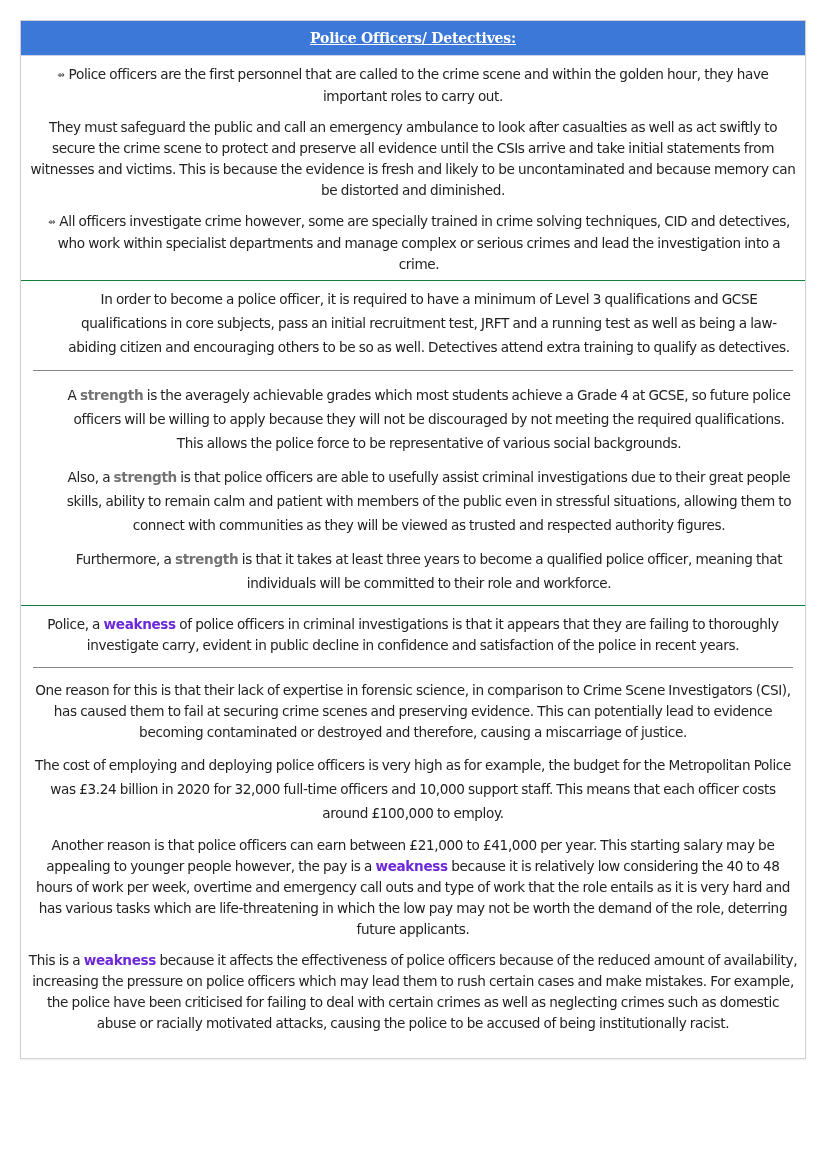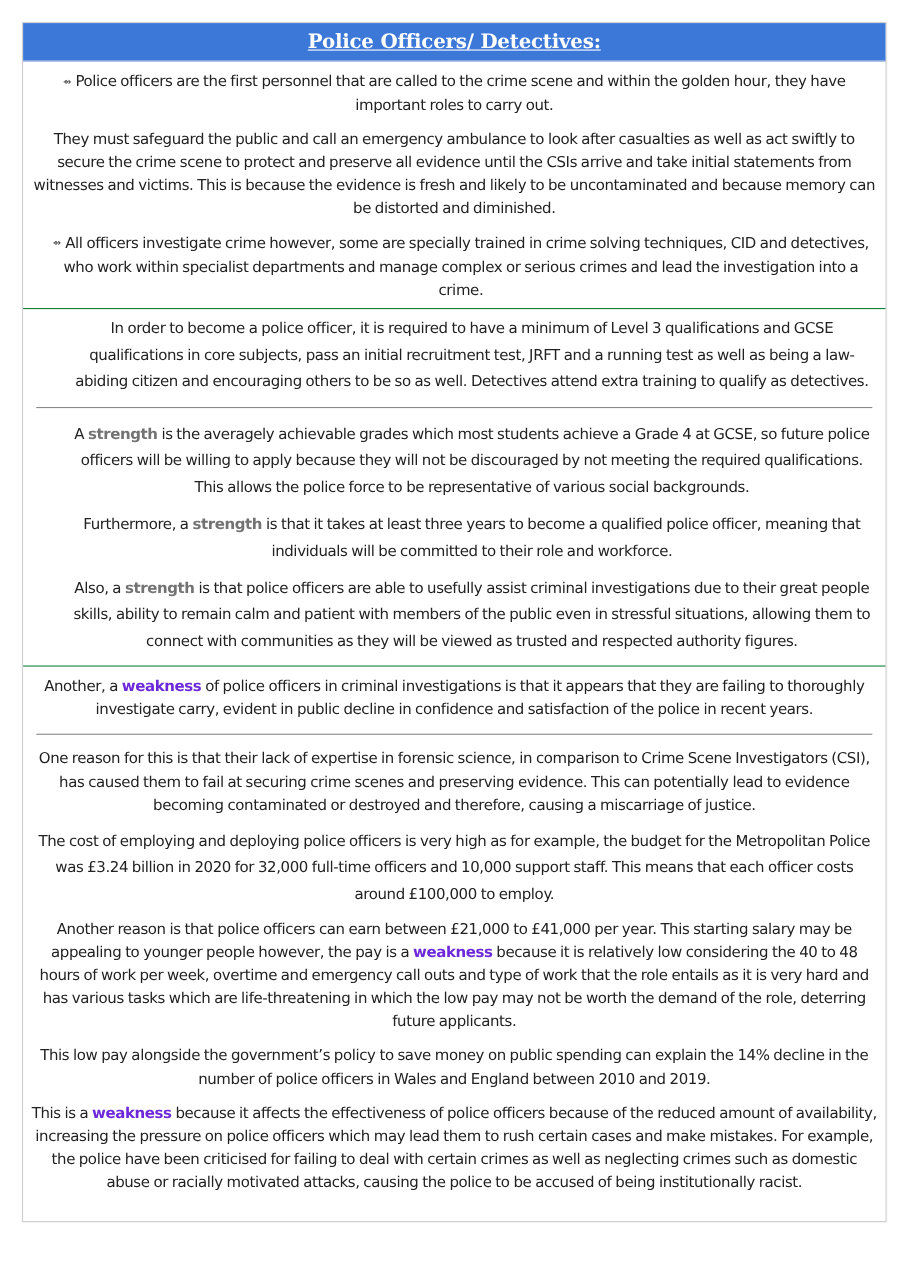--- a/index.html
+++ b/index.html
@@ -8,21 +8,21 @@
     position: absolute; left: 20px; top: 20px; width: 784px;
     border: 1px solid #d0d0d0; background: #fff;
     font-family: "DejaVu Sans", sans-serif; color: #222;
     box-shadow: 0 1px 2px rgba(0,0,0,0.08);
   }
   .header {
     background: #3c78d8; height: 34px; display: flex; align-items: center; justify-content: center;
     border-bottom: 1px solid #c9d4e6;
   }
   .header h1 {
-    margin: 0; font-family: "DejaVu Serif", serif; font-weight: bold; font-size: 18px;
+    margin: 0; font-family: "DejaVu Serif", serif; font-weight: bold; font-size: 14px;
     color: #ffffff; text-decoration: underline; letter-spacing: -0.2px;
   }
   .section { border-bottom: 1px solid #15803d; padding: 0 6px; }
   .section:last-child { border-bottom: none; }
   p {
     margin: 0; text-align: center; font-size: 13.6px; letter-spacing: -0.35px;
     word-spacing: -0.5px;
   }
   .s1 { padding-top: 8px; padding-bottom: 5px; }
   .s1 p { line-height: 21px; margin-bottom: 10px; }
@@ -50,26 +50,25 @@
   <div class="section s1">
     <p><span class="bullet">⇴</span><span>Police officers are the first personnel that are called to the crime scene and within the golden hour, they have important roles to carry out.</span></p>
     <p>They must safeguard the public and call an emergency ambulance to look after casualties as well as act swiftly to secure the crime scene to protect and preserve all evidence until the CSIs arrive and take initial statements from witnesses and victims. This is because the evidence is fresh and likely to be uncontaminated and because memory can be distorted and diminished.</p>
     <p><span class="bullet">⇴</span><span>All officers investigate crime however, some are specially trained in crime solving techniques, CID and detectives, who work within specialist departments and manage complex or serious crimes and lead the investigation into a crime.</span></p>
   </div>
 
   <div class="section s2">
     <p>In order to become a police officer, it is required to have a minimum of Level 3 qualifications and GCSE qualifications in core subjects, pass an initial recruitment test, JRFT and a running test as well as being a law-abiding citizen and encouraging others to be so as well. Detectives attend extra training to qualify as detectives.</p>
     <hr>
     <p><span>A </span><span class="strength">strength</span><span> is the averagely achievable grades which most students achieve a Grade 4 at GCSE, so future police officers will be willing to apply because they will not be discouraged by not meeting the required qualifications. This allows the police force to be representative of various social backgrounds.</span></p>
+    <p><span>Also, a </span><span class="strength">strength</span><span> is that police officers are able to usefully assist criminal investigations due to their great people skills, ability to remain calm and patient with members of the public even in stressful situations, allowing them to connect with communities as they will be viewed as trusted and respected authority figures.</span></p>
     <p><span>Furthermore, a </span><span class="strength">strength</span><span> is that it takes at least three years to become a qualified police officer, meaning that individuals will be committed to their role and workforce.</span></p>
-    <p><span>Also, a </span><span class="strength">strength</span><span> is that police officers are able to usefully assist criminal investigations due to their great people skills, ability to remain calm and patient with members of the public even in stressful situations, allowing them to connect with communities as they will be viewed as trusted and respected authority figures.</span></p>
   </div>
 
   <div class="section s3">
-    <p><span>Another, a </span><span class="weakness">weakness</span><span> of police officers in criminal investigations is that it appears that they are failing to thoroughly investigate carry, evident in public decline in confidence and satisfaction of the police in recent years.</span></p>
+    <p><span>Police, a </span><span class="weakness">weakness</span><span> of police officers in criminal investigations is that it appears that they are failing to thoroughly investigate carry, evident in public decline in confidence and satisfaction of the police in recent years.</span></p>
     <hr>
     <p>One reason for this is that their lack of expertise in forensic science, in comparison to Crime Scene Investigators (CSI), has caused them to fail at securing crime scenes and preserving evidence. This can potentially lead to evidence becoming contaminated or destroyed and therefore, causing a miscarriage of justice.</p>
     <p class="tall">The cost of employing and deploying police officers is very high as for example, the budget for the Metropolitan Police was £3.24 billion in 2020 for 32,000 full-time officers and 10,000 support staff. This means that each officer costs around £100,000 to employ.</p>
     <p><span>Another reason is that police officers can earn between £21,000 to £41,000 per year. This starting salary may be appealing to younger people however, the pay is a </span><span class="weakness">weakness</span><span> because it is relatively low considering the 40 to 48 hours of work per week, overtime and emergency call outs and type of work that the role entails as it is very hard and has various tasks which are life-threatening in which the low pay may not be worth the demand of the role, deterring future applicants.</span></p>
-    <p>This low pay alongside the government’s policy to save money on public spending can explain the 14% decline in the number of police officers in Wales and England between 2010 and 2019.</p>
     <p><span>This is a </span><span class="weakness">weakness</span><span> because it affects the effectiveness of police officers because of the reduced amount of availability, increasing the pressure on police officers which may lead them to rush certain cases and make mistakes. For example, the police have been criticised for failing to deal with certain crimes as well as neglecting crimes such as domestic abuse or racially motivated attacks, causing the police to be accused of being institutionally racist.</span></p>
   </div>
 </div>
 
 </body></html>

